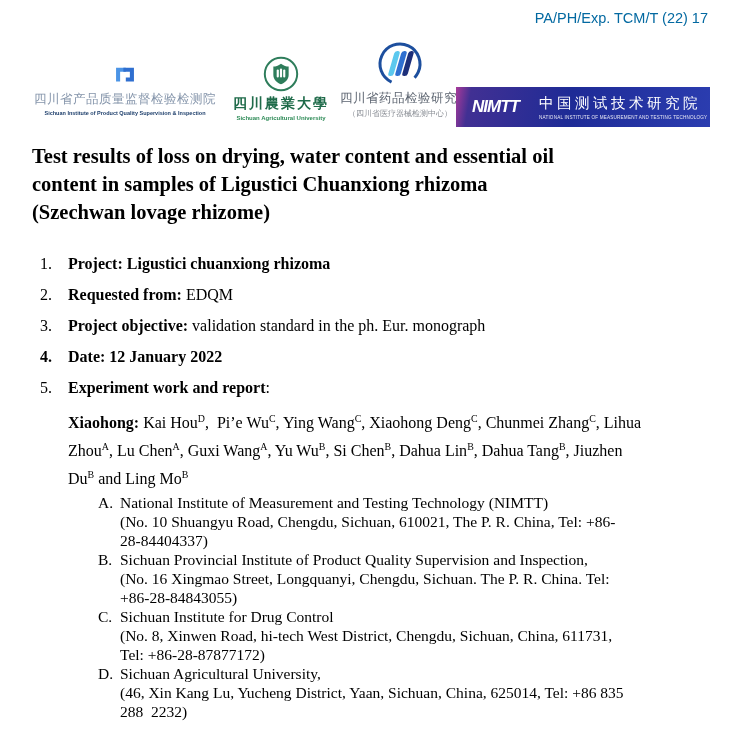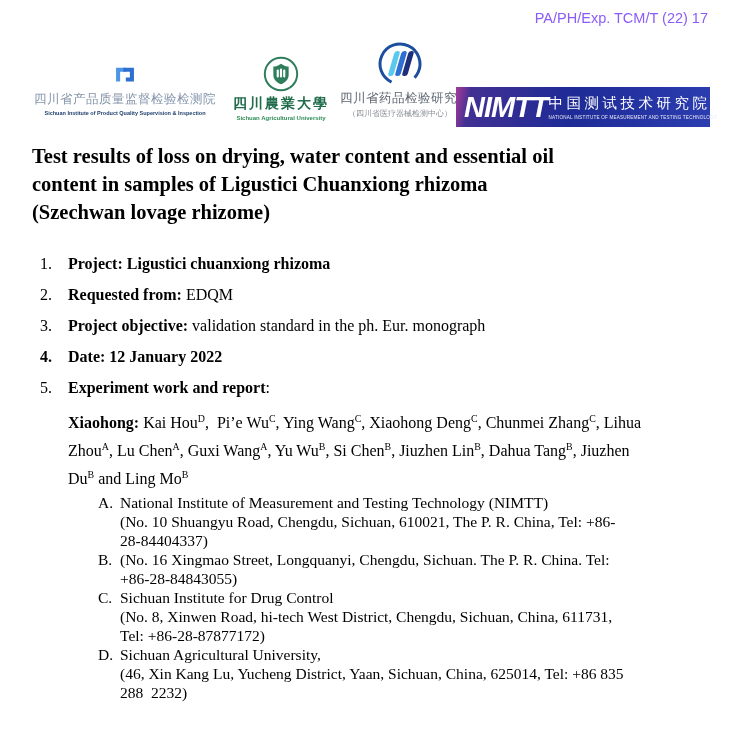--- a/index.html
+++ b/index.html
@@ -3,44 +3,44 @@
 <meta charset="utf-8">
 <style>
   html,body{margin:0;padding:0;}
   body{
     width:736px;height:733px;position:relative;background:#ffffff;
     font-family:"Liberation Serif", serif;color:#000;overflow:hidden;
   }
   
   .page-ref{
     position:absolute;top:10px;right:28px;
-    font-family:"Liberation Sans", sans-serif;font-size:14.5px;color:#8b5cf6;
+    font-family:"Liberation Sans", sans-serif;font-size:14.5px;color:#0369a1;
   }
   
   .logos-row{position:absolute;top:0;left:0;width:684px;height:140px;}
   .logo{position:absolute;text-align:center;}
   .logo-pqsi{left:34px;top:62px;width:182px;}
   .logo-pqsi .cn{font-size:12.5px;color:#8494aa;letter-spacing:0.5px;margin-top:3px;white-space:nowrap;}
   .logo-pqsi .en{font-family:"Liberation Sans",sans-serif;font-size:5.5px;font-weight:bold;color:#1d3e6b;margin-top:2px;white-space:nowrap;}
   .logo-sau{left:222px;top:56px;width:118px;}
   .logo-sau .cn{font-size:14px;font-weight:bold;color:#1f6b4a;letter-spacing:2px;margin-top:3px;white-space:nowrap;}
   .logo-sau .en{font-family:"Liberation Sans",sans-serif;font-size:6px;font-weight:bold;color:#2e8b57;margin-top:2px;white-space:nowrap;}
   .logo-sidc{left:340px;top:40px;width:120px;}
   .logo-sidc .cn{font-size:12.5px;color:#5c6470;letter-spacing:0.5px;margin-top:2px;white-space:nowrap;}
   .logo-sidc .sub{font-size:8px;color:#8b8f96;margin-top:1px;white-space:nowrap;}
   .logo-nimtt{
     left:456px;top:87px;width:254px;height:40px;
     background:linear-gradient(100deg,#a83a9a 0%,#413093 6%,#1e2b96 45%,#2b3db0 100%);
     display:flex;align-items:center;text-align:left;
   }
   .logo-nimtt .abbr{
     font-family:"Liberation Sans",sans-serif;font-style:italic;font-weight:bold;
-    color:#fff;font-size:29px;padding-left:8px;letter-spacing:-1px;
+    color:#fff;font-size:17px;padding-left:16px;letter-spacing:-1px;
   }
-  .logo-nimtt .txt{margin-left:1px;}
+  .logo-nimtt .txt{margin-left:20px;}
   .logo-nimtt .cn{font-family:"Liberation Sans",sans-serif;color:#fff;font-size:14.5px;letter-spacing:3.5px;white-space:nowrap;}
   .logo-nimtt .en{font-family:"Liberation Sans",sans-serif;color:#e8e8f5;font-size:4.6px;letter-spacing:0.2px;margin-top:1.5px;white-space:nowrap;}
   .emblem{display:block;margin:0 auto;}
   
   .doc-title{
     position:absolute;top:142px;left:4px;width:736px;text-align:left;
     font-weight:bold;font-size:20.5px;line-height:28px;padding-left:28px;
   }
   .doc-title div{white-space:nowrap;}
   
@@ -131,35 +131,36 @@
         <span class="num b">4.</span>
         <span><span class="b">Date: 12 January 2022</span></span>
       </div>
       <div class="item">
         <span class="num">5.</span>
         <span><span class="b">Experiment work and report</span><span>:</span></span>
       </div>
     </div>
   <div class="authors" id="authors">
       <div class="line"><span class="b">Xiaohong:</span><span> Kai Hou</span><sup class="au">D</sup><span>,  Pi’e Wu</span><sup class="au">C</sup><span>, Ying Wang</span><sup class="au">C</sup><span>, Xiaohong Deng</span><sup class="au">C</sup><span>, Chunmei Zhang</span><sup class="au">C</sup><span>, Lihua</span></div>
-      <div class="line"><span>Zhou</span><sup class="au">A</sup><span>, Lu Chen</span><sup class="au">A</sup><span>, Guxi Wang</span><sup class="au">A</sup><span>, Yu Wu</span><sup class="au">B</sup><span>, Si Chen</span><sup class="au">B</sup><span>, Jiuzhen Lin</span><sup class="au">B</sup><span>, Dahua Tang</span><sup class="au">B</sup><span>, Jiuzhen</span></div>
+      <div class="line"><span>Zhou</span><sup class="au">A</sup><span>, Lu Chen</span><sup class="au">A</sup><span>, Guxi Wang</span><sup class="au">A</sup><span>, Yu Wu</span><sup class="au">B</sup><span>, Si Chen</span><sup class="au">B</sup><span>, Dahua Lin</span><sup class="au">B</sup><span>, Dahua Tang</span><sup class="au">B</sup><span>, Jiuzhen</span></div>
       <div class="line"><span>Du</span><sup class="au">B</sup><span> and Ling Mo</span><sup class="au">B</sup></div>
     </div>
   <div class="insts" id="insts">
       <div class="inst">
         <span class="letter">A.</span>
         <div class="lines">
           <div>National Institute of Measurement and Testing Technology (NIMTT)</div>
           <div>(No. 10 Shuangyu Road, Chengdu, Sichuan, 610021, The P. R. China, Tel: +86-</div>
           <div>28-84404337)</div>
         </div>
       </div>
       <div class="inst">
         <span class="letter">B.</span>
         <div class="lines">
+          <div>Sichuan Provincial Institute of Product Quality Supervision and Inspection,</div>
           <div>(No. 16 Xingmao Street, Longquanyi, Chengdu, Sichuan. The P. R. China. Tel:</div>
           <div>+86-28-84843055)</div>
         </div>
       </div>
       <div class="inst">
         <span class="letter">C.</span>
         <div class="lines">
           <div>Sichuan Institute for Drug Control</div>
           <div>(No. 8, Xinwen Road, hi-tech West District, Chengdu, Sichuan, China, 611731,</div>
           <div>Tel: +86-28-87877172)</div>

